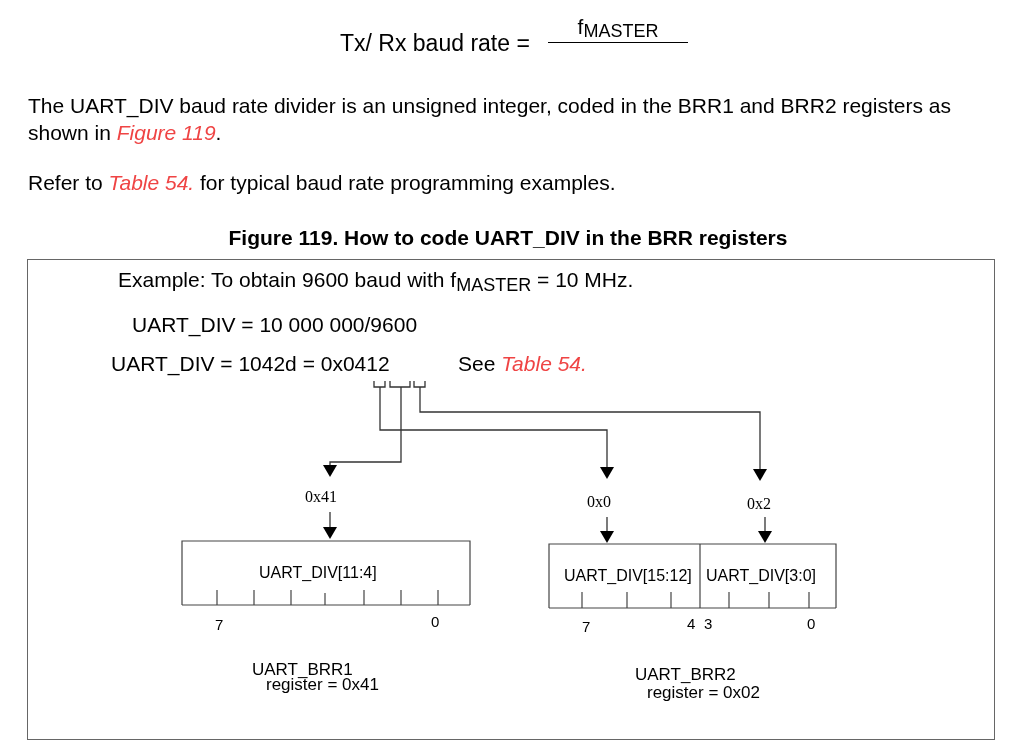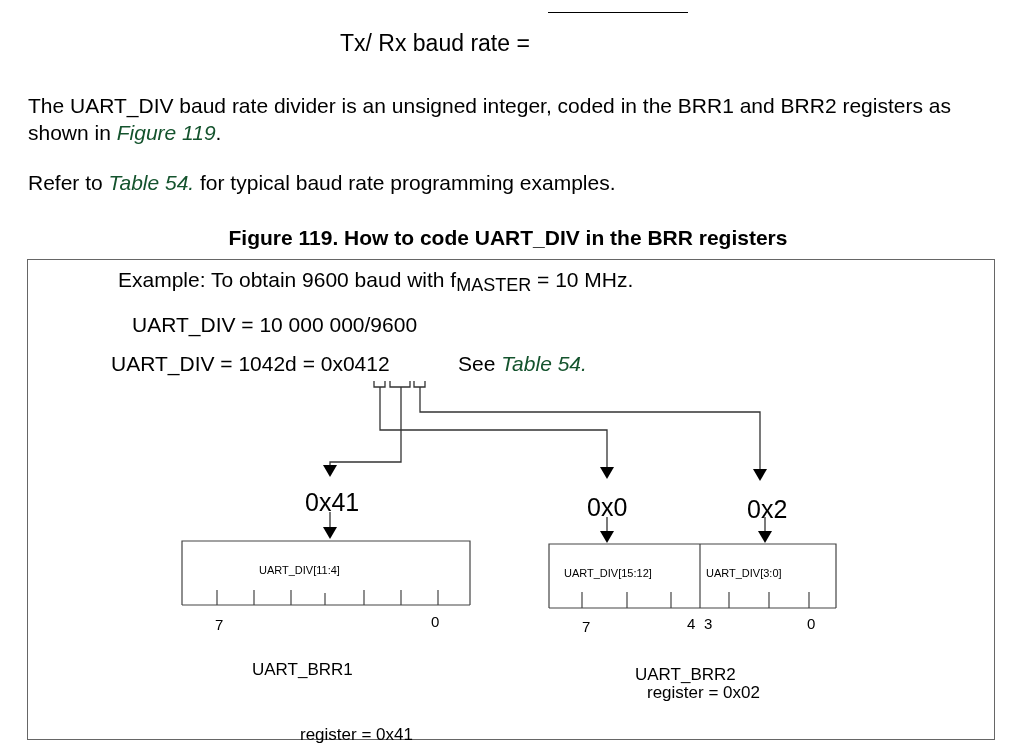--- a/index.html
+++ b/index.html
@@ -6,37 +6,38 @@
   body { width:1024px; height:749px; position:relative; overflow:hidden;
          font-family:"Liberation Sans", sans-serif; color:#000; }
   .abs { position:absolute; white-space:nowrap; }
   .formula-lhs { left:340px; top:30px; font-size:23px; }
   .frac { position:absolute; left:548px; top:12px; width:140px; text-align:center; font-size:21px; }
   .frac .num { display:block; height:30px; line-height:30px; }
   .frac .num sub { font-size:18px; vertical-align:-3px; }
   .frac .bar { display:block; height:1px; background:#000; margin:0 0 0 0; }
   .frac .den { display:block; line-height:28px; }
   .para { left:28px; font-size:21px; line-height:27px; white-space:normal; width:970px; }
-  .link { color:#14532d; font-style:italic; }
+  .link { color:#ef4444; font-style:italic; }
   .fig-title { left:0; width:1016px; top:226px; text-align:center; font-weight:bold; font-size:21px; }
   .figbox { position:absolute; left:27px; top:259px; width:968px; height:481px;
             border:1.5px solid #666; box-sizing:border-box; }
   .fig-text { font-size:21px; }
   .fig-text sub { font-size:18px; vertical-align:-4px; }
   svg.diag { position:absolute; left:0; top:0; }
-  .reg-label { font-size:11px; }
+  .reg-label { font-size:16px; }
   .bitnum { font-size:15px; }
-  .hex { font-size:25px; }
+  .hex { font-size:16px;font-family:Liberation Serif, serif; }
   .regname { font-size:17px; line-height:26px; }
 </style>
 </head>
 <body>
 
 <div class="abs formula-lhs">Tx/ Rx baud rate =</div>
 <div class="frac">
+  <span class="num"><span>f</span><sub>MASTER</sub></span>
   <span class="bar"></span>
 </div>
 
 <div class="abs para" style="top:92px;"><span>The UART_DIV baud rate divider is an unsigned integer, coded in the BRR1 and BRR2 registers as shown in </span><span class="link">Figure 119</span><span>.</span></div>
 
 <div class="abs para" style="top:169px;"><span>Refer to </span><span class="link">Table 54.</span><span> for typical baud rate programming examples.</span></div>
 
 <div class="abs fig-title">Figure 119. How to code UART_DIV in the BRR registers</div>
 
 <div class="figbox"></div>
@@ -106,15 +107,15 @@
 <div class="abs reg-label" style="left:706px; top:567px;">UART_DIV[3:0]</div>
 
 <div class="abs bitnum" style="left:215px; top:616px;">7</div>
 <div class="abs bitnum" style="left:431px; top:613px;">0</div>
 <div class="abs bitnum" style="left:582px; top:618px;">7</div>
 <div class="abs bitnum" style="left:687px; top:615px;">4</div>
 <div class="abs bitnum" style="left:704px; top:615px;">3</div>
 <div class="abs bitnum" style="left:807px; top:615px;">0</div>
 
 <div class="abs regname" style="left:252px; top:657px;">UART_BRR1</div>
-<div class="abs regname" style="left:266px; top:722px;margin-left:34px;">register = 0x41</div>
+<div class="abs regname" style="left:266px; top:672px;">register = 0x41</div>
 <div class="abs regname" style="left:635px; top:662px;">UART_BRR2</div>
 <div class="abs regname" style="left:647px; top:668px;margin-top:12px;">register = 0x02</div>
 
 </body></html>

